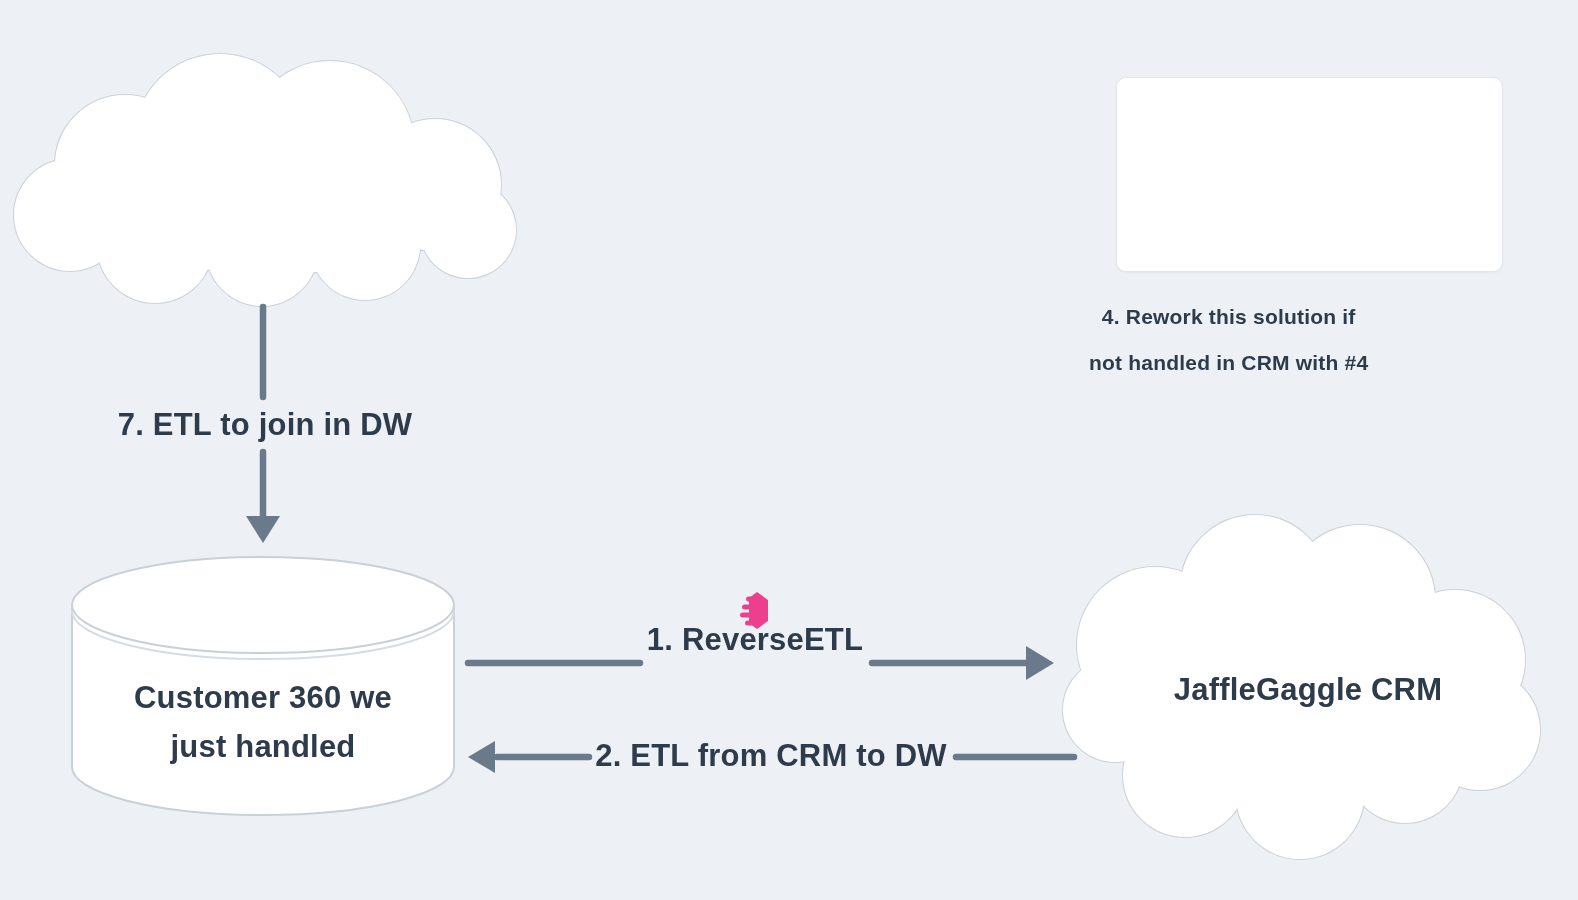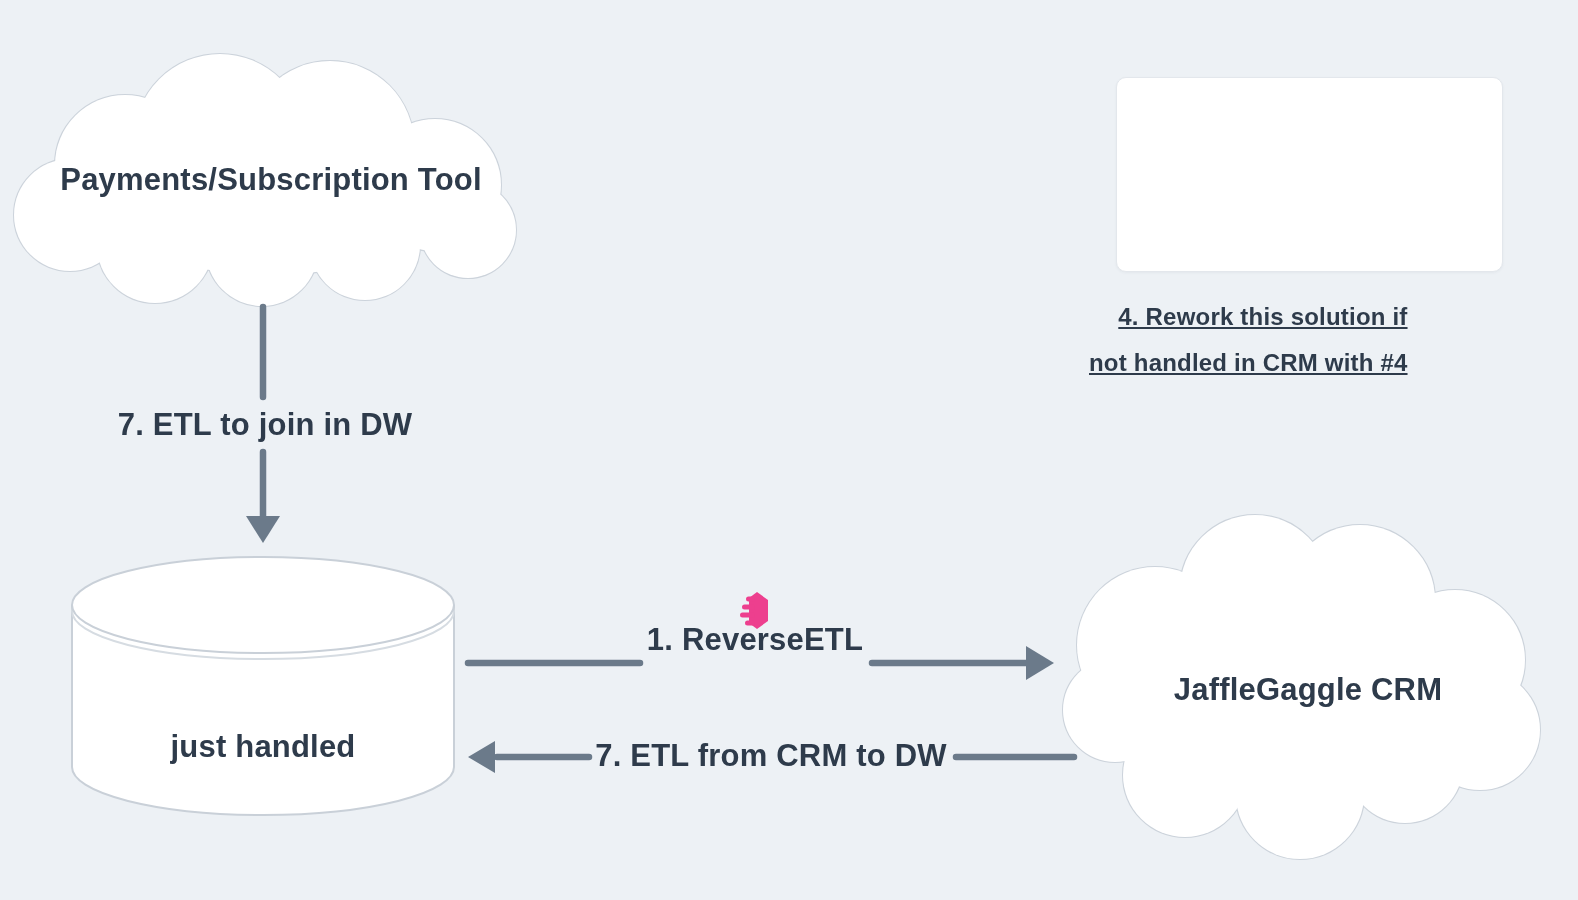--- a/index.html
+++ b/index.html
@@ -37,27 +37,26 @@
     white-space: nowrap;
     font-size: 31px;
     font-weight: 600;
     letter-spacing: 0.2px;
     text-align: center;
     line-height: 48px;
   }
   .label.multiline { white-space: normal; }
   .note {
     position: absolute;
-    font-size: 24px;
+    font-size: 21px;
     font-weight: 600;
     letter-spacing: 0.2px;
-    text-align: right;
+    text-align: center;
     line-height: 46px;
     white-space: nowrap;
-    text-decoration: underline;
   }
   .card {
     position: absolute;
     left: 1116px;
     top: 77px;
     width: 385px;
     height: 193px;
     background: #ffffff;
     border: 1px solid #e3e7ec;
     border-radius: 10px;
@@ -135,34 +134,33 @@
       <polygon class="logo-part" points="17,0 28,8 28,29 17,37 9,31 9,6"></polygon>
       <rect class="logo-part" x="6" y="4.5" width="9" height="5" rx="2.5"></rect>
       <rect class="logo-part" x="2" y="12.5" width="13" height="5" rx="2.5"></rect>
       <rect class="logo-part" x="0" y="20.5" width="15" height="5" rx="2.5"></rect>
       <rect class="logo-part" x="5" y="28.5" width="10" height="5" rx="2.5"></rect>
     </g>
   </svg>
 
   <div class="card"></div>
 
-  <div class="label" style="left:271px; top:180px;">Payments/Subscription Tool</div>
 
 
   <div class="label multiline" style="left:263px; top:722px; line-height:49px;">
-    <br>
+    <span>Customer 360 we</span><br>
     <span>just handled</span>
   </div>
 
   <div class="label" style="left:1308px; top:690px;">JaffleGaggle CRM</div>
 
   <div class="label" style="left:265px; top:425px;">7. ETL to join in DW</div>
 
   <div class="label" style="left:755px; top:640px;">1. ReverseETL</div>
 
-  <div class="label" style="left:771px; top:756px;">7. ETL from CRM to DW</div>
+  <div class="label" style="left:771px; top:756px;">2. ETL from CRM to DW</div>
 
   <div class="note" style="left:1089px; top:294px;">
     <span>4. Rework this solution if</span><br>
     <span>not handled in CRM with #4</span>
   </div>
 
 </div>
 
 </body></html>

